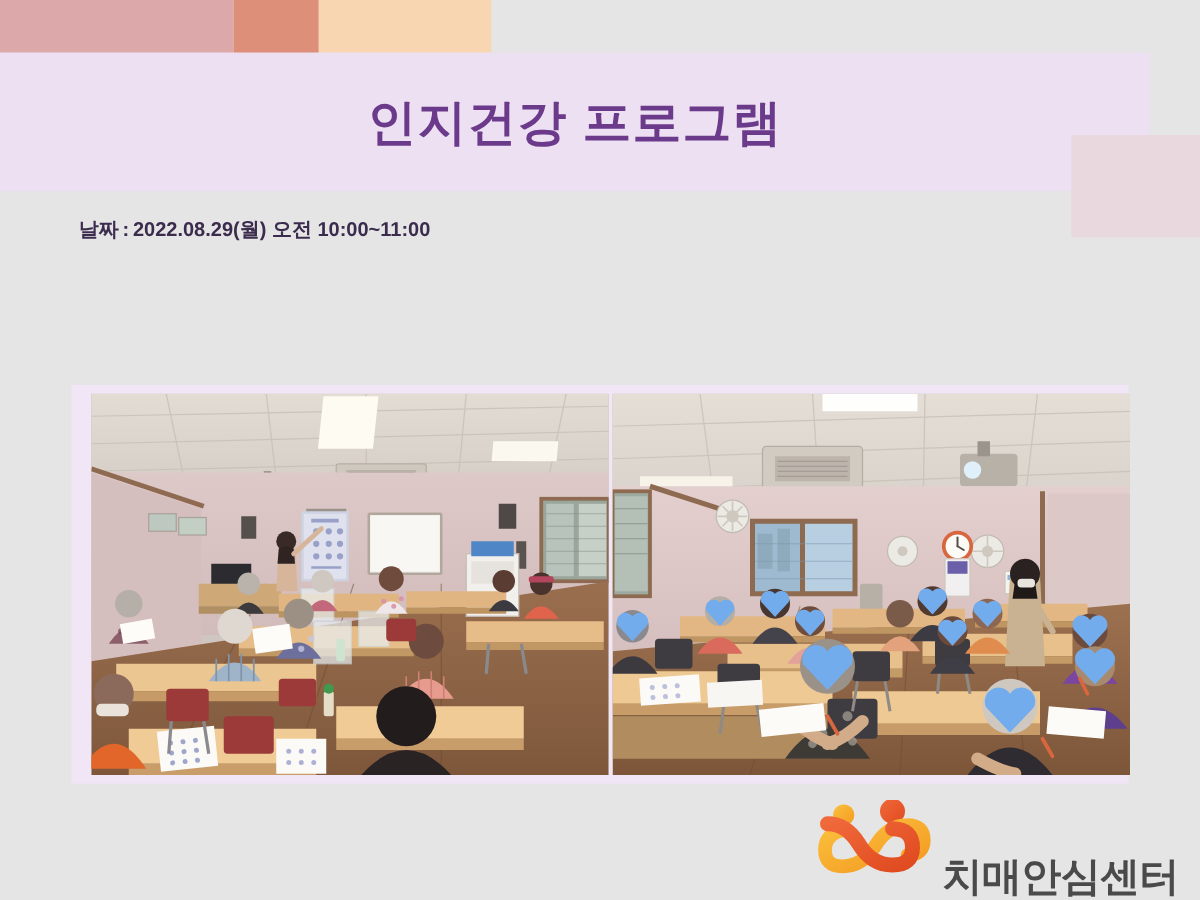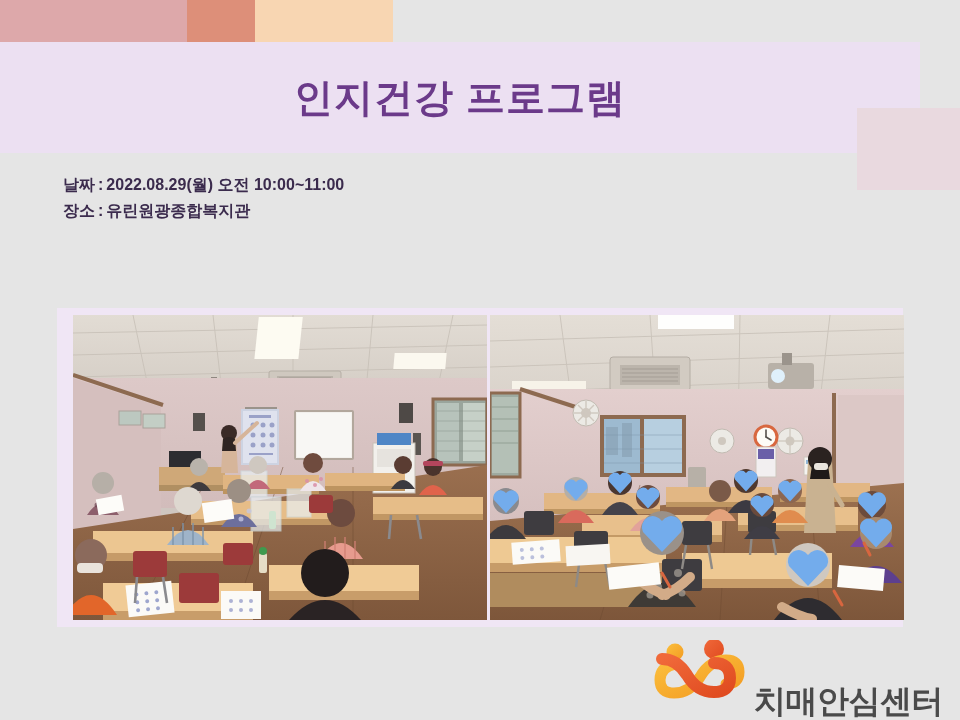--- a/index.html
+++ b/index.html
@@ -167,23 +167,20 @@
   <div class="deco" id="deco-pink-right"></div>
 
   <div id="page-title">인지건강 프로그램</div>
 
   <div id="info-block">
 
     <div class="info-line">
       <span class="info-label">날짜</span><span class="info-sep">:</span><span class="info-value">2022.08.29(월) 오전 10:00~11:00</span>
     </div>
 
-    <div class="info-line">
-      <span class="info-label">장소</span><span class="info-sep">:</span><span class="info-value">유린원광종합복지관</span>
-    </div>
 
 
 
   </div>
 
   <div id="photo-frame">
 
     <div class="photo" id="photo-left">
       <svg width="414" height="305" viewBox="0 0 414 305" xmlns="http://www.w3.org/2000/svg">
         <defs>

